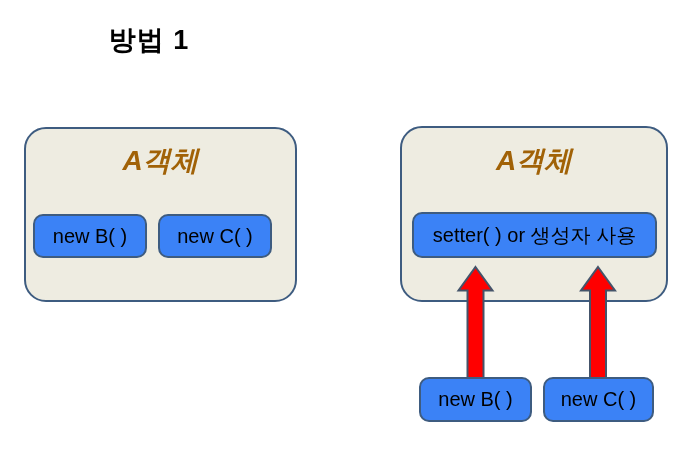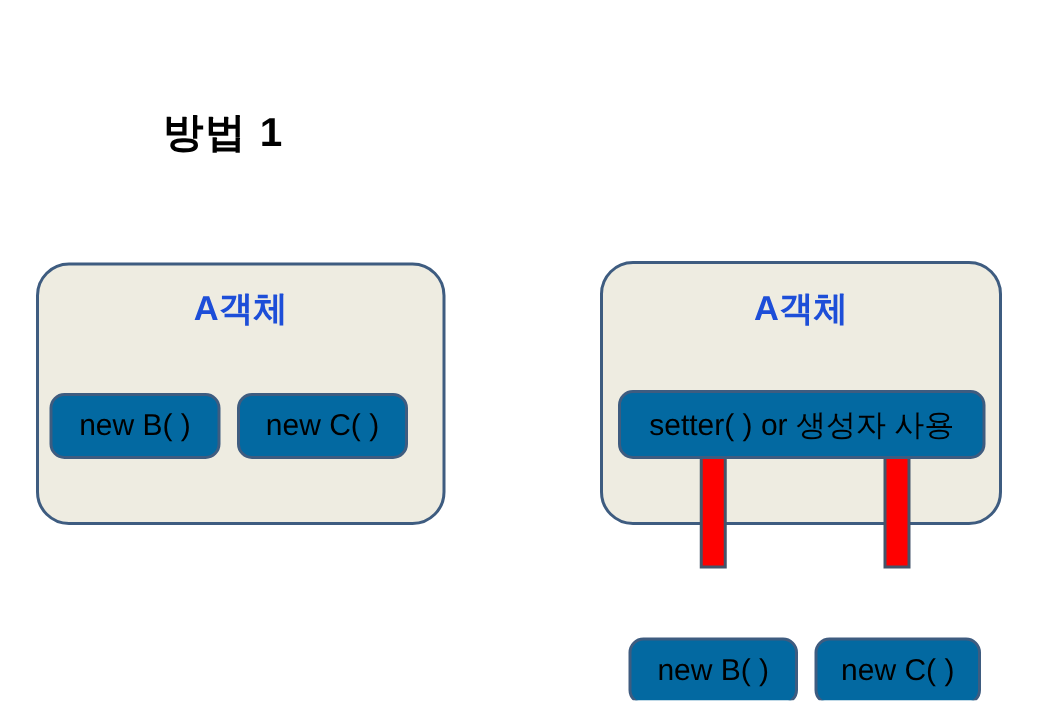--- a/index.html
+++ b/index.html
@@ -4,48 +4,49 @@
 <style>
   html, body { margin: 0; padding: 0; background: #ffffff; }
   body { font-family: "Liberation Sans", "DejaVu Sans", sans-serif; }
   .canvas {
     position: relative;
     width: 700px;
     height: 467px;
     background: #ffffff;
     overflow: hidden;
   }
-  .abs { position: absolute; box-sizing: border-box; margin-top: 48px; }
+  .abs { position: absolute; box-sizing: border-box; }
 
   .method-title {
     font-size: 27px;
     font-weight: bold;
     color: #000000;
     text-align: center;
     letter-spacing: 1px;
     z-index: 1;
   }
 
   .object-container {
     background: #eeece1;
     border: 2px solid #3e5c80;
     border-radius: 22px;
     z-index: 1;
   }
 
   .object-label {
-    font-size: 23px;
+    font-size: 28px;
     font-weight: bold;
-    color: #1d4ed8;
+    color: #a16207;
     text-align: center;
     z-index: 2;
+    font-style: italic;
   }
 
   .orange-box {
-    background: #0369a1;
+    background: #3b82f6;
     border: 2px solid #3e5c80;
     border-radius: 10px;
     display: flex;
     align-items: center;
     justify-content: center;
     font-size: 20px;
     color: #000000;
     white-space: nowrap;
     z-index: 3;
   }

